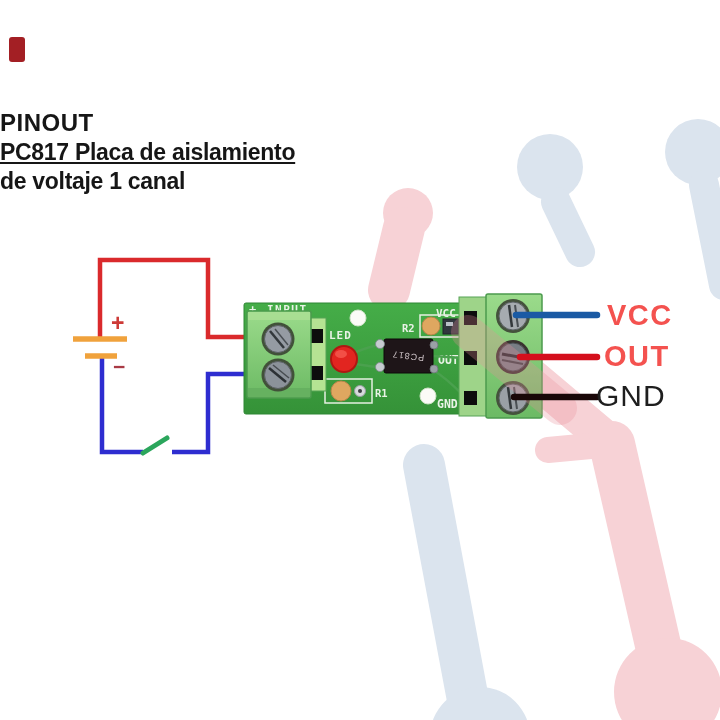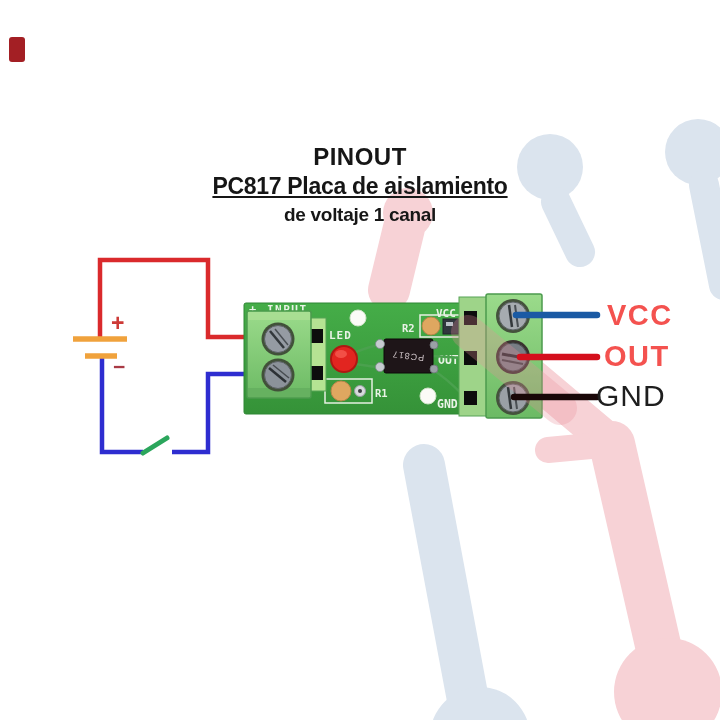--- a/index.html
+++ b/index.html
@@ -1,23 +1,23 @@
 <!DOCTYPE html>
 <html><head>
 <meta charset="utf-8">
 <style>
   html,body{margin:0;padding:0;}
   body{width:720px;height:720px;position:relative;background:#ffffff;overflow:hidden;
        font-family:"Liberation Sans", sans-serif;}
   .layer{position:absolute;inset:0;width:720px;height:720px;}
   #corner-mark{position:absolute;left:9px;top:37px;width:16px;height:25px;border-radius:3px;}
-  #title{position:absolute;left:0;right:0;top:108px;text-align:center;color:#161616;font-weight:800;margin-top:34px;}
+  #title{position:absolute;left:0;right:0;top:108px;text-align:left;color:#161616;font-weight:800;}
   #title .t1{font-size:24px;line-height:30px;letter-spacing:.5px;}
   #title .t2{font-size:23px;line-height:29px;letter-spacing:-.3px;text-decoration:underline;}
-  #title .t3{font-size:19px;line-height:28px;letter-spacing:-.3px;}
+  #title .t3{font-size:23px;line-height:28px;letter-spacing:-.3px;}
   .pin-label{position:absolute;font-weight:600;font-size:29px;letter-spacing:1.5px;}
   #label-vcc{left:607px;top:299px;}
   #label-out{left:604px;top:340px;}
   #label-gnd{left:596px;top:379px;font-size:30px;font-weight:500;letter-spacing:1px;}
   .silk{font-family:"DejaVu Sans Mono", monospace;font-weight:bold;}
 </style>
 </head>
 <body>
 
 <svg class="layer" viewBox="0 0 720 720">

